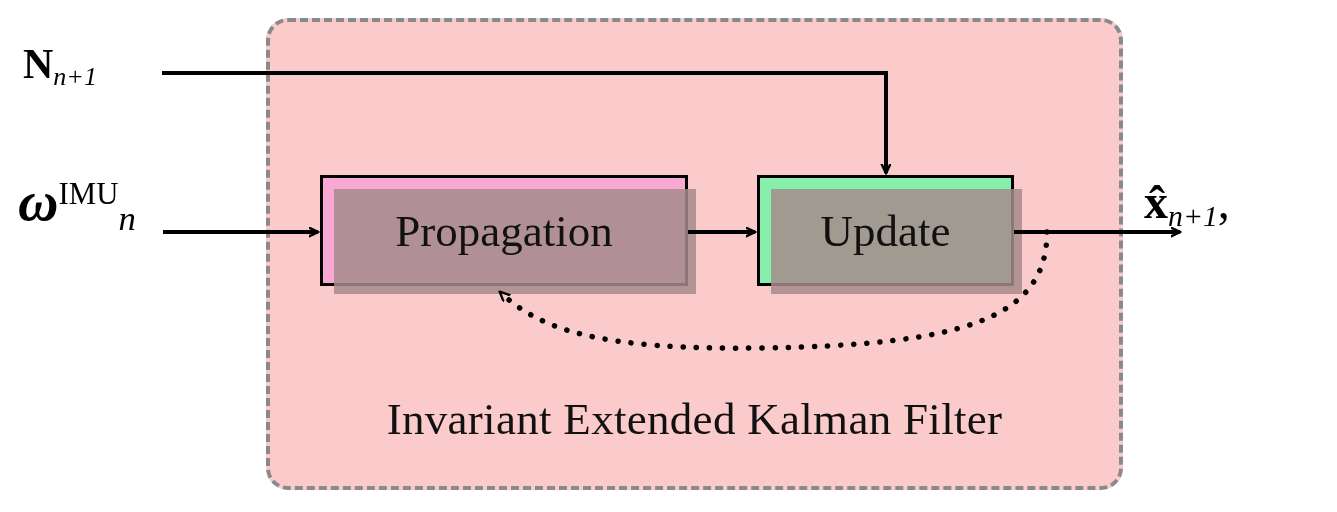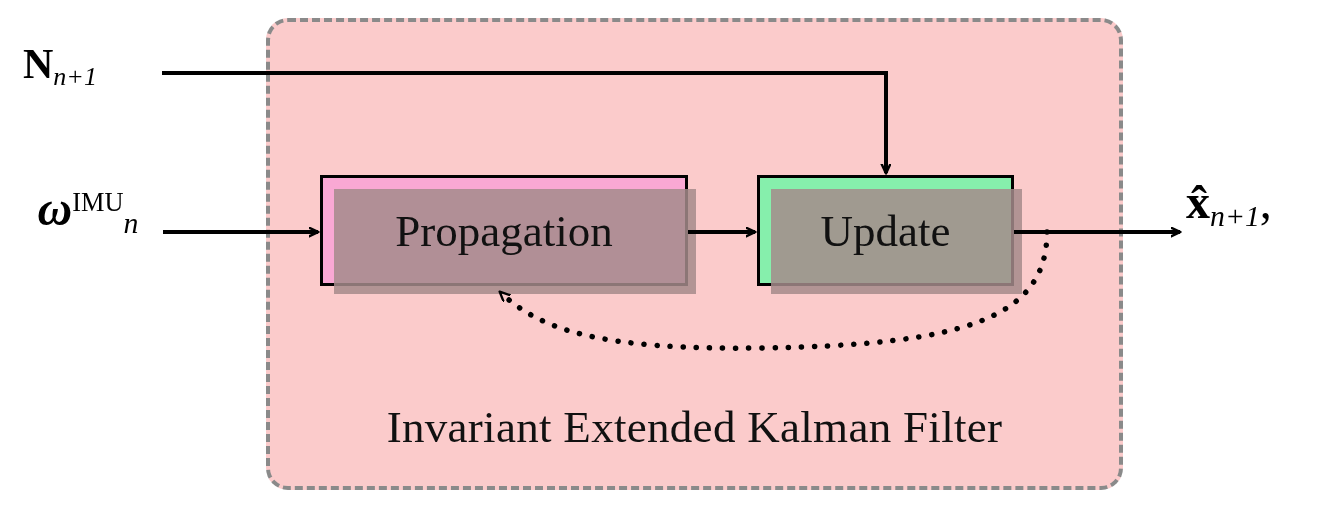--- a/index.html
+++ b/index.html
@@ -7,21 +7,21 @@
        font-family:"Liberation Serif","DejaVu Serif",serif;color:#000;}
   .stage{position:absolute;left:0;top:0;width:1337px;height:512px;}
 
   
   .iekf-container{
     position:absolute;left:266px;top:18px;width:857px;height:472px;
     background:#fbcbcb;border:4px dashed #8a8a8a;border-radius:22px;
     box-sizing:border-box;
   }
   .iekf-caption{
-    position:absolute;left:266px;top:398px;width:857px;
+    position:absolute;left:266px;top:390px;width:857px;
     text-align:center;font-size:45px;line-height:58px;letter-spacing:.3px;
     color:#111;
   }
 
   
   .blk{position:absolute;box-sizing:border-box;border:3px solid #000;
        display:flex;align-items:center;justify-content:center;
        font-size:45px;color:#111;z-index:4;}
   .blk .shadow{position:absolute;left:11px;top:11px;right:-11px;bottom:-11px;
        background:#a58b8b;opacity:.85;z-index:-1;}
@@ -30,22 +30,22 @@
 
   
   .lbl{position:absolute;color:#000;z-index:6;}
   .math{font-family:"Liberation Serif","DejaVu Serif",serif;}
   .bmath{font-weight:bold;}
   .it{font-style:italic;}
   sub.sm{font-size:.62em;font-style:italic;vertical-align:-0.28em;}
   sup.sm{font-size:.55em;vertical-align:0.52em;font-style:normal;}
 
   #label-n{left:16px;top:40px;font-size:42px;margin-left:7px;}
-  #label-imu{left:18px;top:168px;font-size:48px;line-height:68px;text-align:center;width:140px;}
-  #label-out{left:1186px;top:168px;font-size:48px;line-height:68px;}
+  #label-imu{left:18px;top:160px;font-size:56px;line-height:68px;text-align:left;width:140px;}
+  #label-out{left:1144px;top:168px;font-size:48px;line-height:68px;}
 
   svg.wires{position:absolute;left:0;top:0;width:1337px;height:512px;z-index:5;
             pointer-events:none;}
 </style>
 </head>
 <body>
 
 <div class="stage">
 
   <div class="iekf-container"></div>

